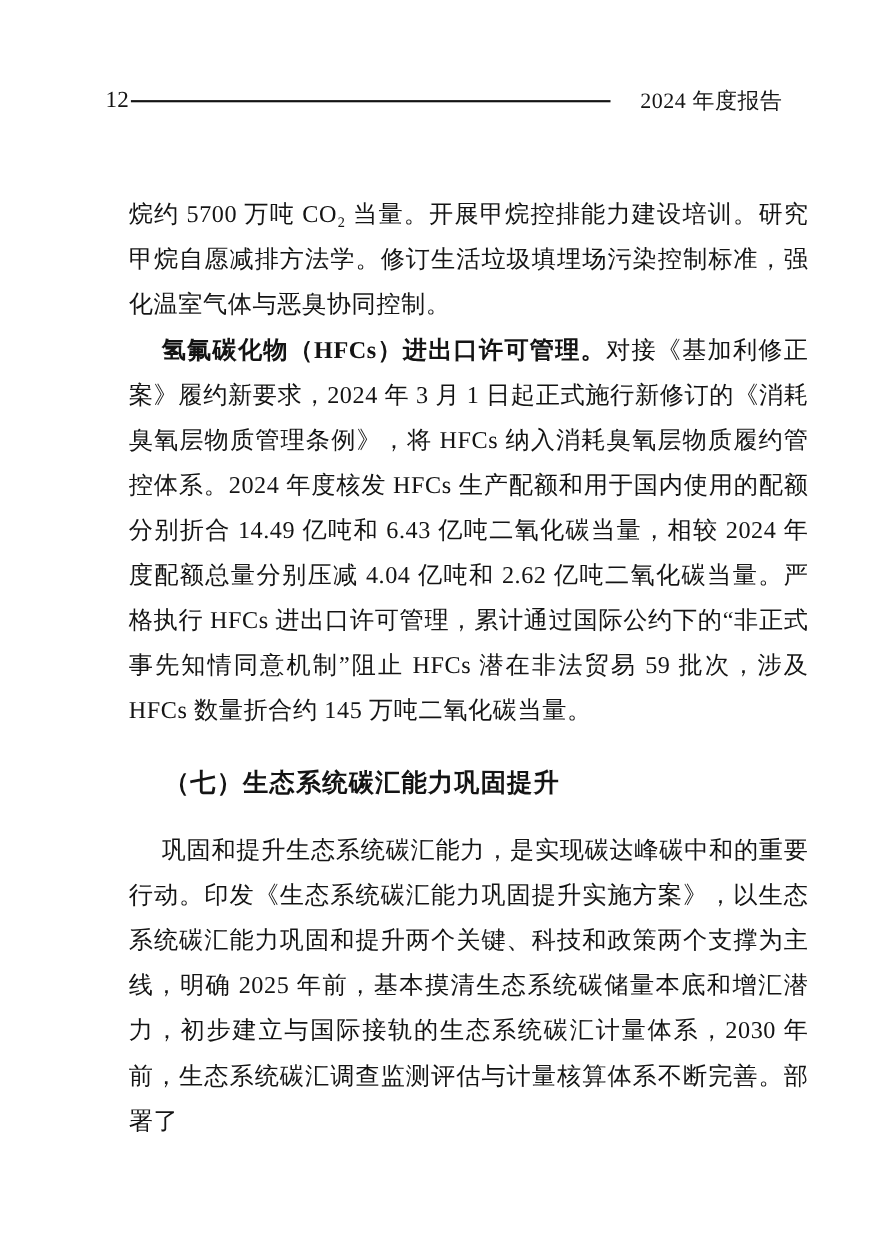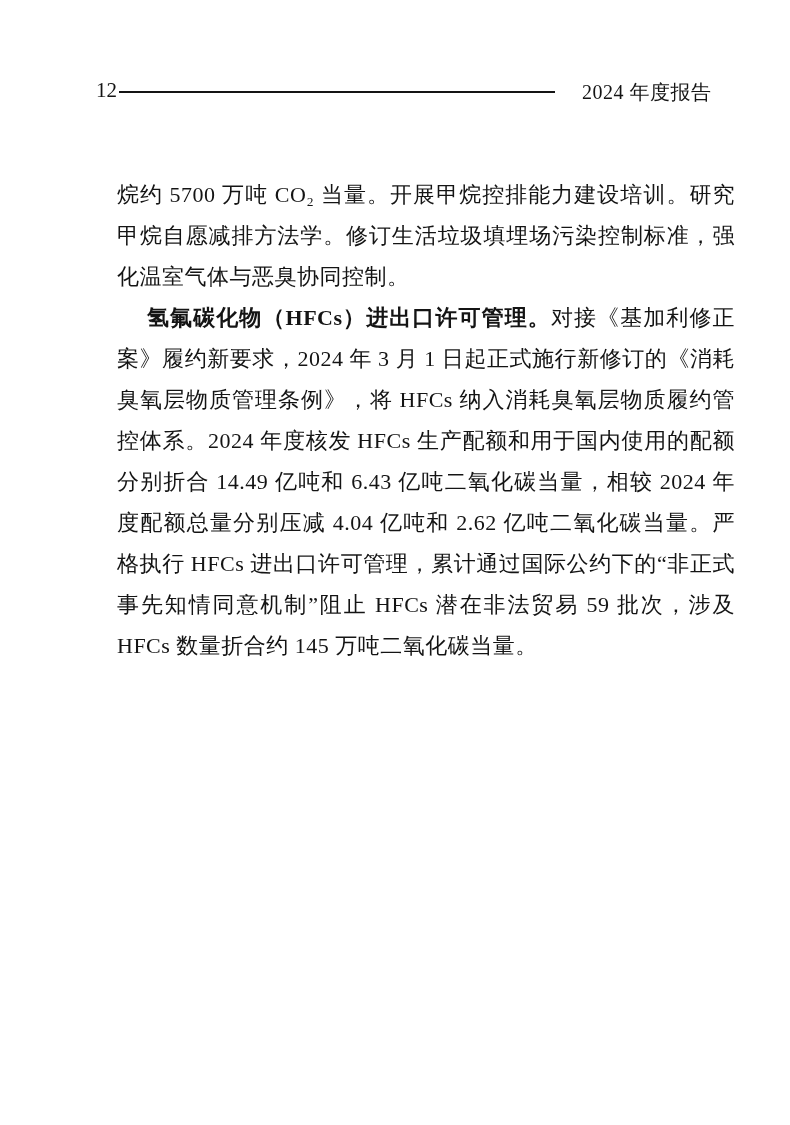--- a/index.html
+++ b/index.html
@@ -82,13 +82,15 @@
 
 <header class="page-header">
   <span class="page-number">12</span>
   <span class="header-rule"></span>
   <span class="header-title">2024 年度报告</span>
 </header>
 
 <main class="doc-body" id="doc-body">
     <p><span>烷约 5700 万吨 CO₂ 当量。开展甲烷控排能力建设培训。研究甲烷自愿减排方法学。修订生活垃圾填埋场污染控制标准，强化温室气体与恶臭协同控制。</span></p>
     <p class="indent"><span class="bold">氢氟碳化物（HFCs）进出口许可管理。</span><span>对接《基加利修正案》履约新要求，2024 年 3 月 1 日起正式施行新修订的《消耗臭氧层物质管理条例》，将 HFCs 纳入消耗臭氧层物质履约管控体系。2024 年度核发 HFCs 生产配额和用于国内使用的配额分别折合 14.49 亿吨和 6.43 亿吨二氧化碳当量，相较 2024 年度配额总量分别压减 4.04 亿吨和 2.62 亿吨二氧化碳当量。严格执行 HFCs 进出口许可管理，累计通过国际公约下的“非正式事先知情同意机制”阻止 HFCs 潜在非法贸易 59 批次，涉及 HFCs 数量折合约 145 万吨二氧化碳当量。</span></p>
+    <h2>（七）生态系统碳汇能力巩固提升</h2>
+    <p class="indent"><span>巩固和提升生态系统碳汇能力，是实现碳达峰碳中和的重要行动。印发《生态系统碳汇能力巩固提升实施方案》，以生态系统碳汇能力巩固和提升两个关键、科技和政策两个支撑为主线，明确 2025 年前，基本摸清生态系统碳储量本底和增汇潜力，初步建立与国际接轨的生态系统碳汇计量体系，2030 年前，生态系统碳汇调查监测评估与计量核算体系不断完善。部署了</span></p>
   </main>
 
 </body></html>

